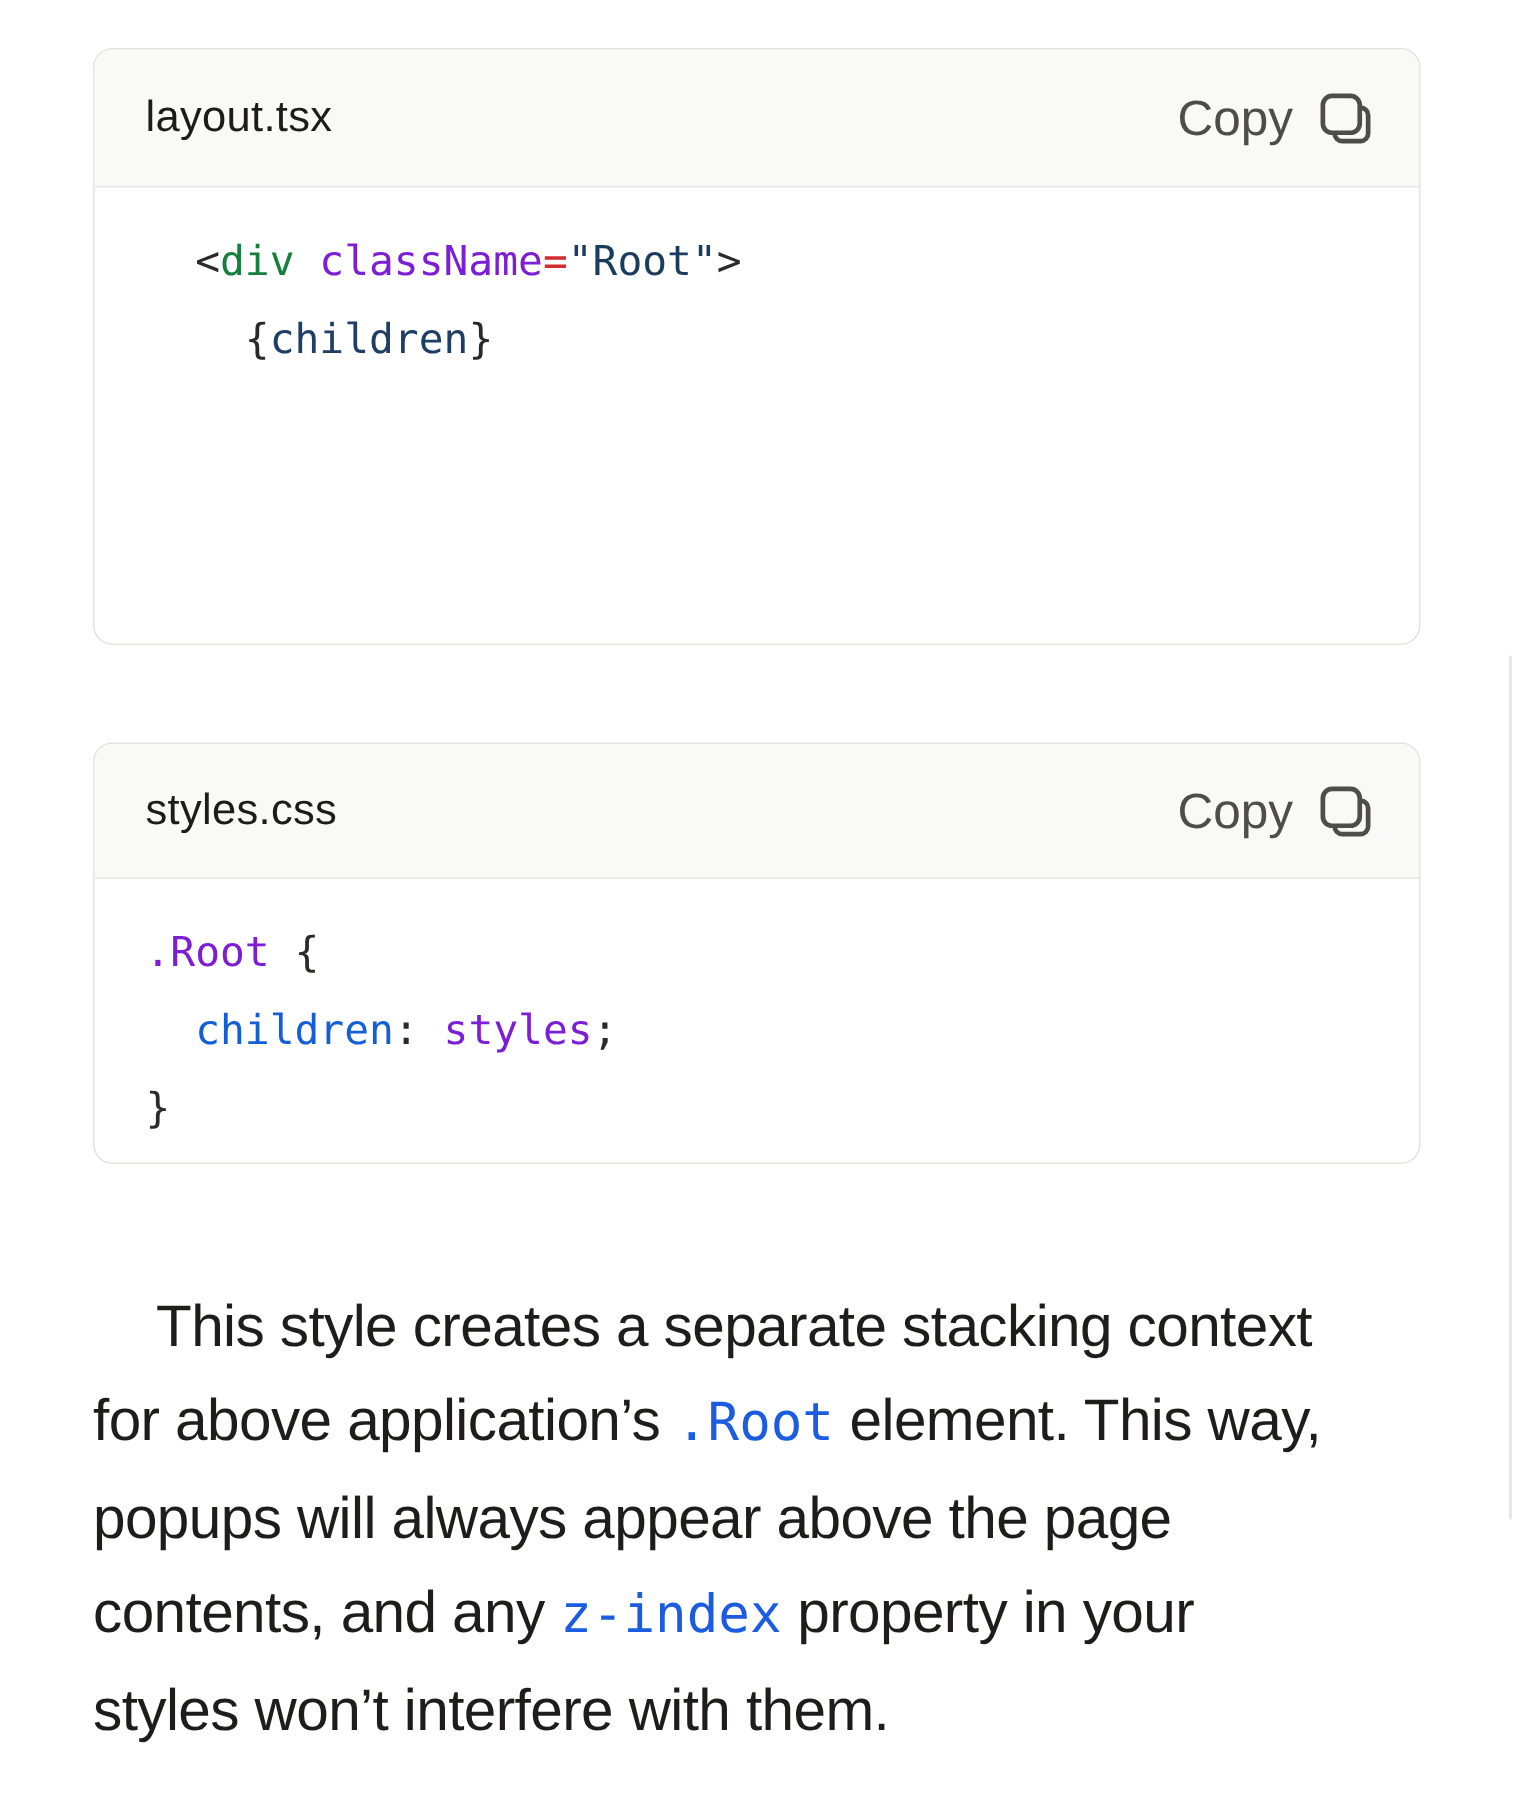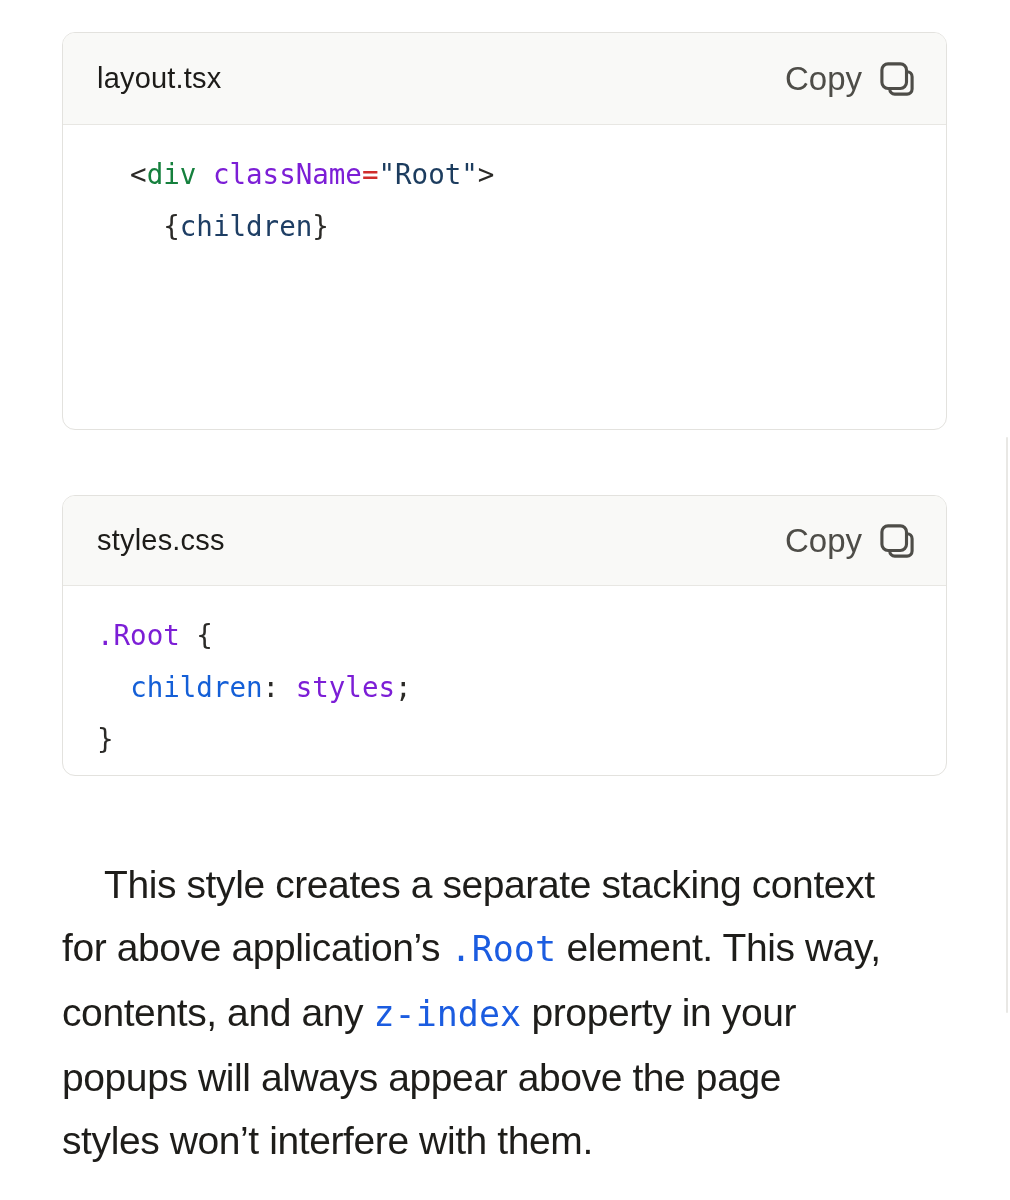--- a/index.html
+++ b/index.html
@@ -117,20 +117,20 @@
     <div class="code-area">
         <div class="code-line"><span class="tk-sel">.Root</span><span class="tk-pun"> {</span></div>
         <div class="code-line"><span class="tk-pun">  </span><span class="tk-prop">children</span><span class="tk-pun">:</span><span class="tk-pun"> </span><span class="tk-val">styles</span><span class="tk-pun">;</span></div>
         <div class="code-line"><span class="tk-pun">}</span></div>
       </div>
   </section>
 
   <p class="para">
       <span class="para-line" style="display: block; margin-left: 42px;"><span>This style creates a separate stacking context</span></span>
       <span class="para-line" style="display: block;"><span>for above application’s </span><span class="inline-code">.Root</span><span> element. This way,</span></span>
+      <span class="para-line" style="display: block;"><span>popups will always appear above the page</span></span>
       <span class="para-line" style="display: block;"><span>contents, and any </span><span class="inline-code">z-index</span><span> property in your</span></span>
-      <span class="para-line" style="display: block;"><span>popups will always appear above the page</span></span>
       <span class="para-line" style="display: block;"><span>styles won’t interfere with them.</span></span>
     </p>
 
   <div class="scroll-line"></div>
 
 </div>
 
 </body></html>

